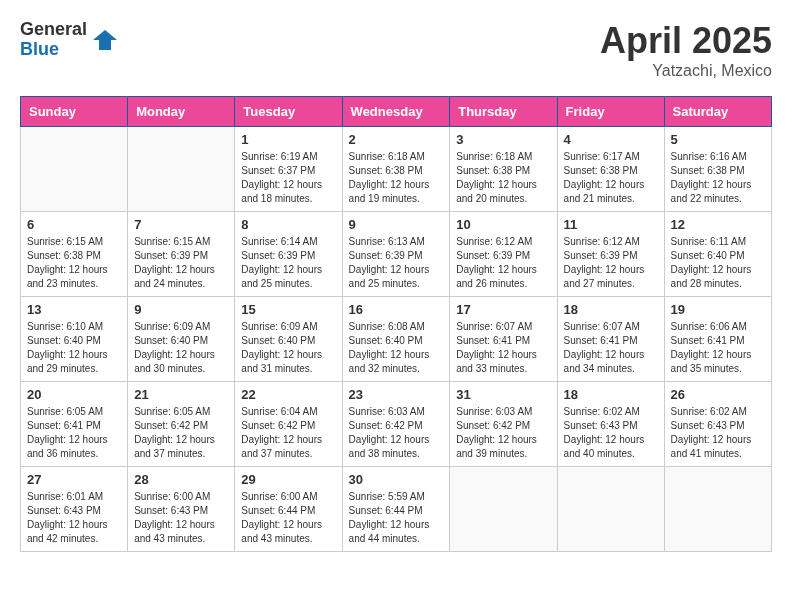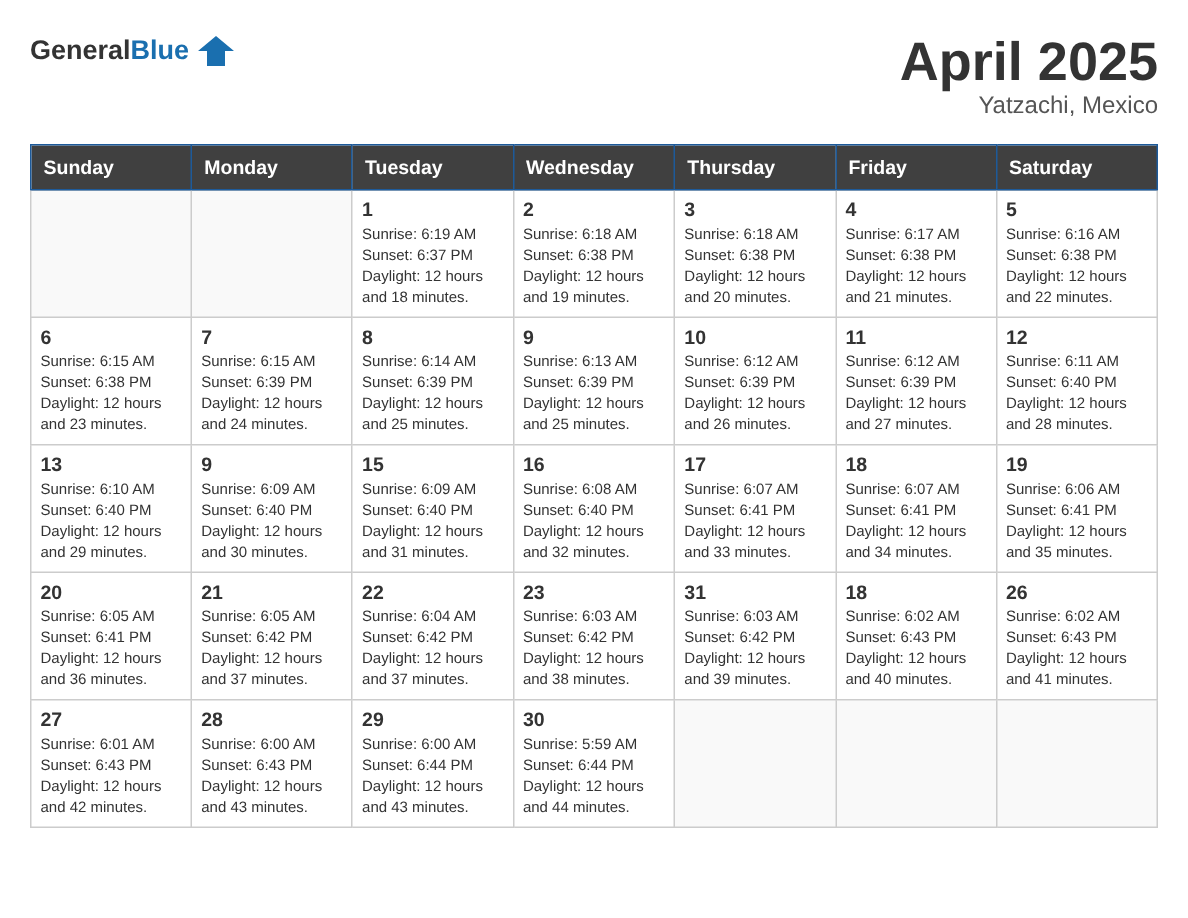--- a/index.html
+++ b/index.html
@@ -33,21 +33,21 @@
     .title-location {
       font-size: 16px;
       color: #555;
     }
     .calendar {
       width: 100%;
       border-collapse: collapse;
       border: 1px solid #ccc;
     }
     .calendar th {
-      background-color: #404040;
+      background-color: #ec4899;
       color: #fff;
       text-align: left;
       padding: 7px 8px;
       font-size: 13px;
       border: 1px solid #1d5a9a;
     }
     .calendar td {
       vertical-align: top;
       border: 1px solid #ccc;
       padding: 5px 6px;
@@ -71,21 +71,21 @@
       font-size: 10px;
       color: #333;
       line-height: 1.4;
     }
   </style>
 </head>
 <body>
 
 <div class="header">
   <div class="logo">
-    <div style="display:flex; flex-direction:row; line-height:1.1;">
+    <div style="display:flex; flex-direction:column; line-height:1.1;">
       <span style="font-size:18px; font-weight:bold; color:#333;">General</span>
       <span style="font-size:18px; font-weight:bold; color:#1a6faf;">Blue</span>
     </div>
     <svg width="28" height="28" viewBox="0 0 28 28">
       <polygon points="14,4 26,14 20,14 20,24 8,24 8,14 2,14" fill="#1a6faf"></polygon>
     </svg>
   </div>
   <div class="title-block">
     <div class="title-month">April 2025</div>
     <div class="title-location">Yatzachi, Mexico</div>

